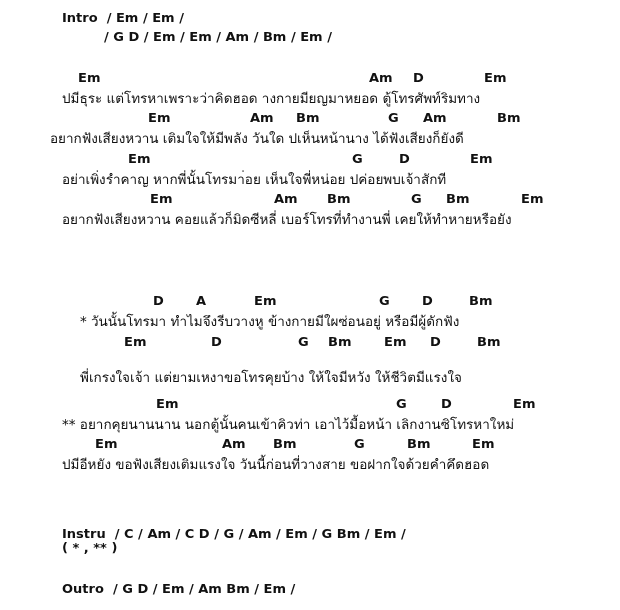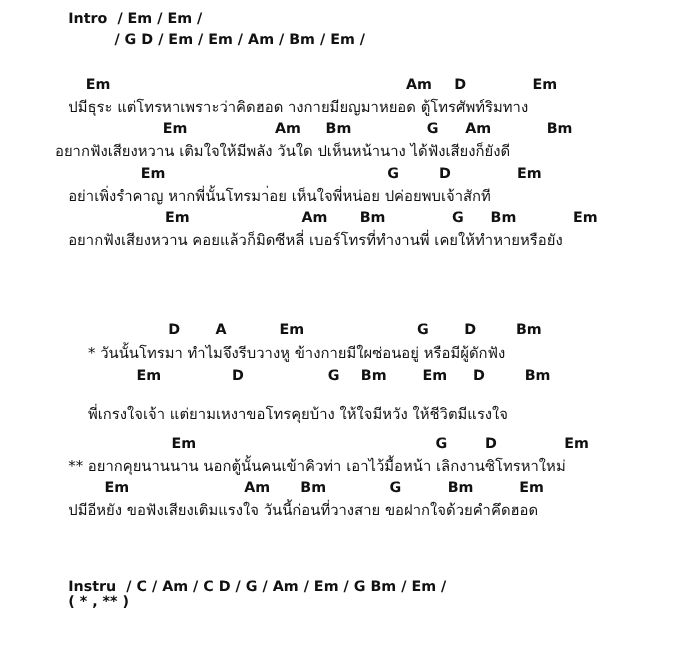--- a/index.html
+++ b/index.html
@@ -91,14 +91,17 @@
     </div>
 
   <div class="row bold" style="left:62px; top:526px;">
     <span>Instru</span>&nbsp;&nbsp;<span>/ C / Am / C D / G / Am / Em / G Bm / Em /</span>
   </div>
 
   <div class="row bold" style="left:62px; top:540px;">
     <span>( * , ** )</span>
   </div>
 
+  <div class="row bold" style="left:62px; top:581px;">
+    <span>Outro</span>&nbsp;&nbsp;<span>/ G D / Em / Am Bm / Em /</span>
+  </div>
 
 </div>
 
 </body></html>

